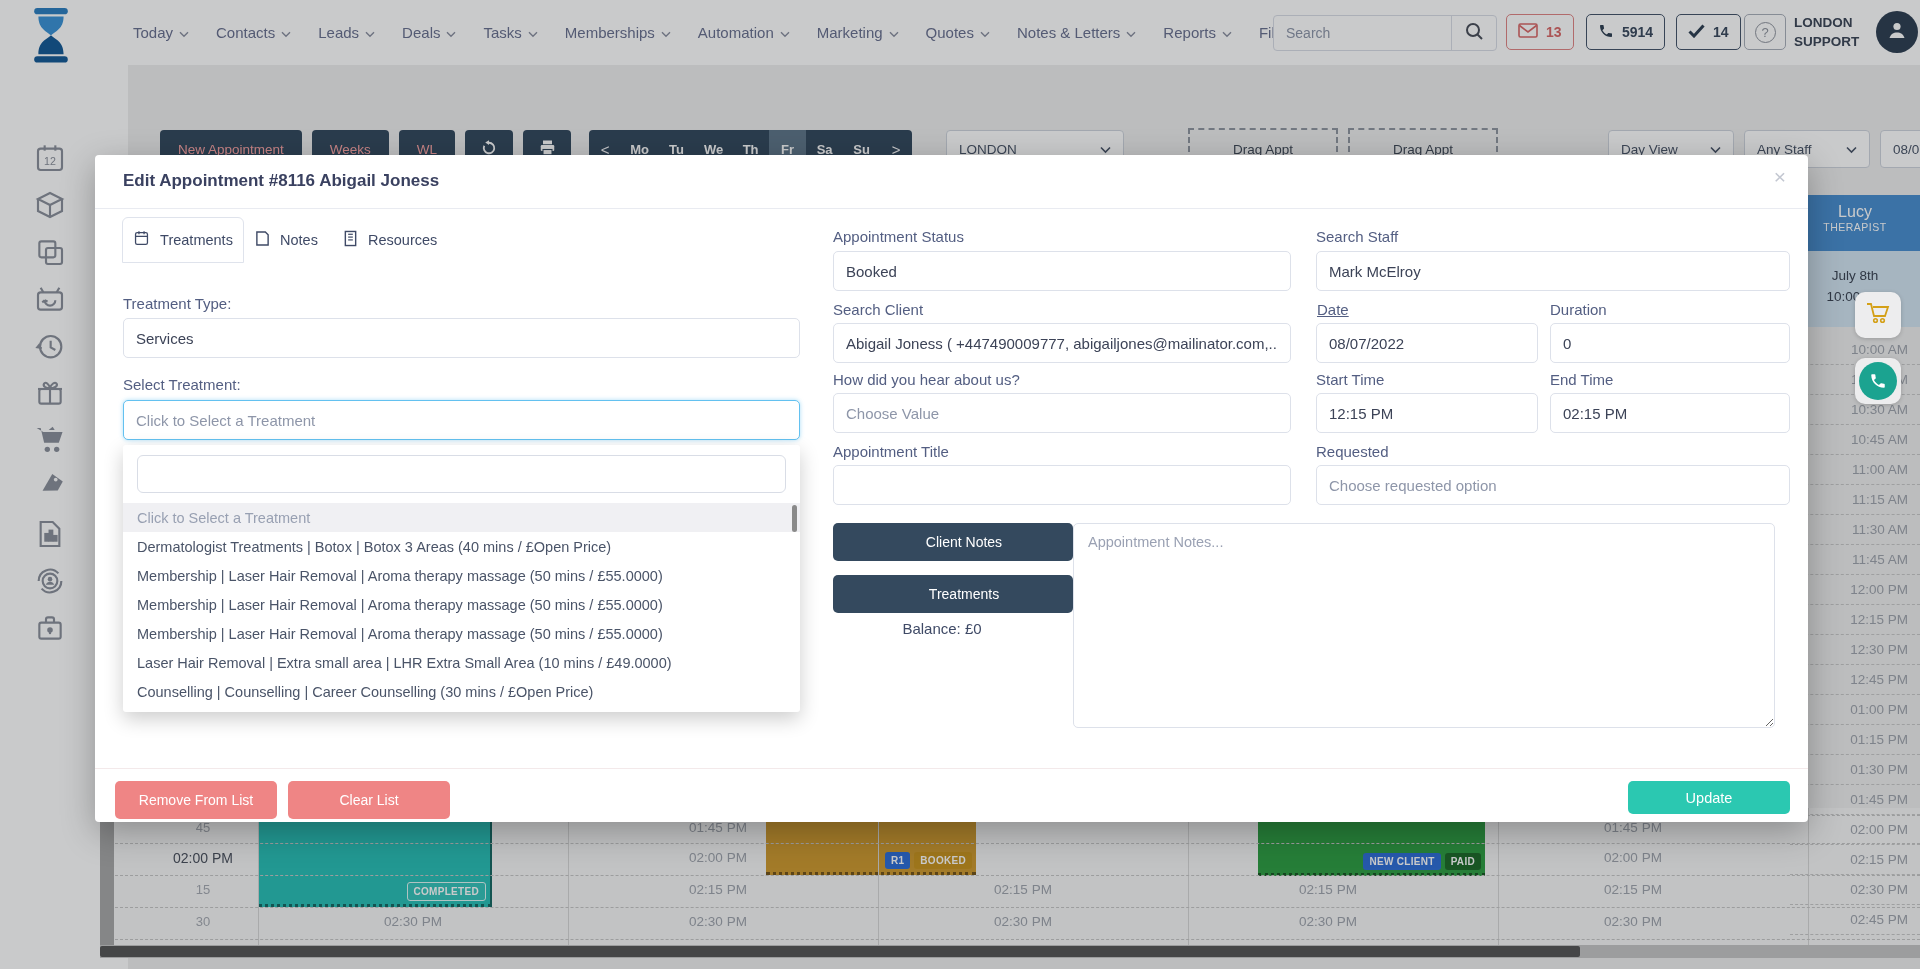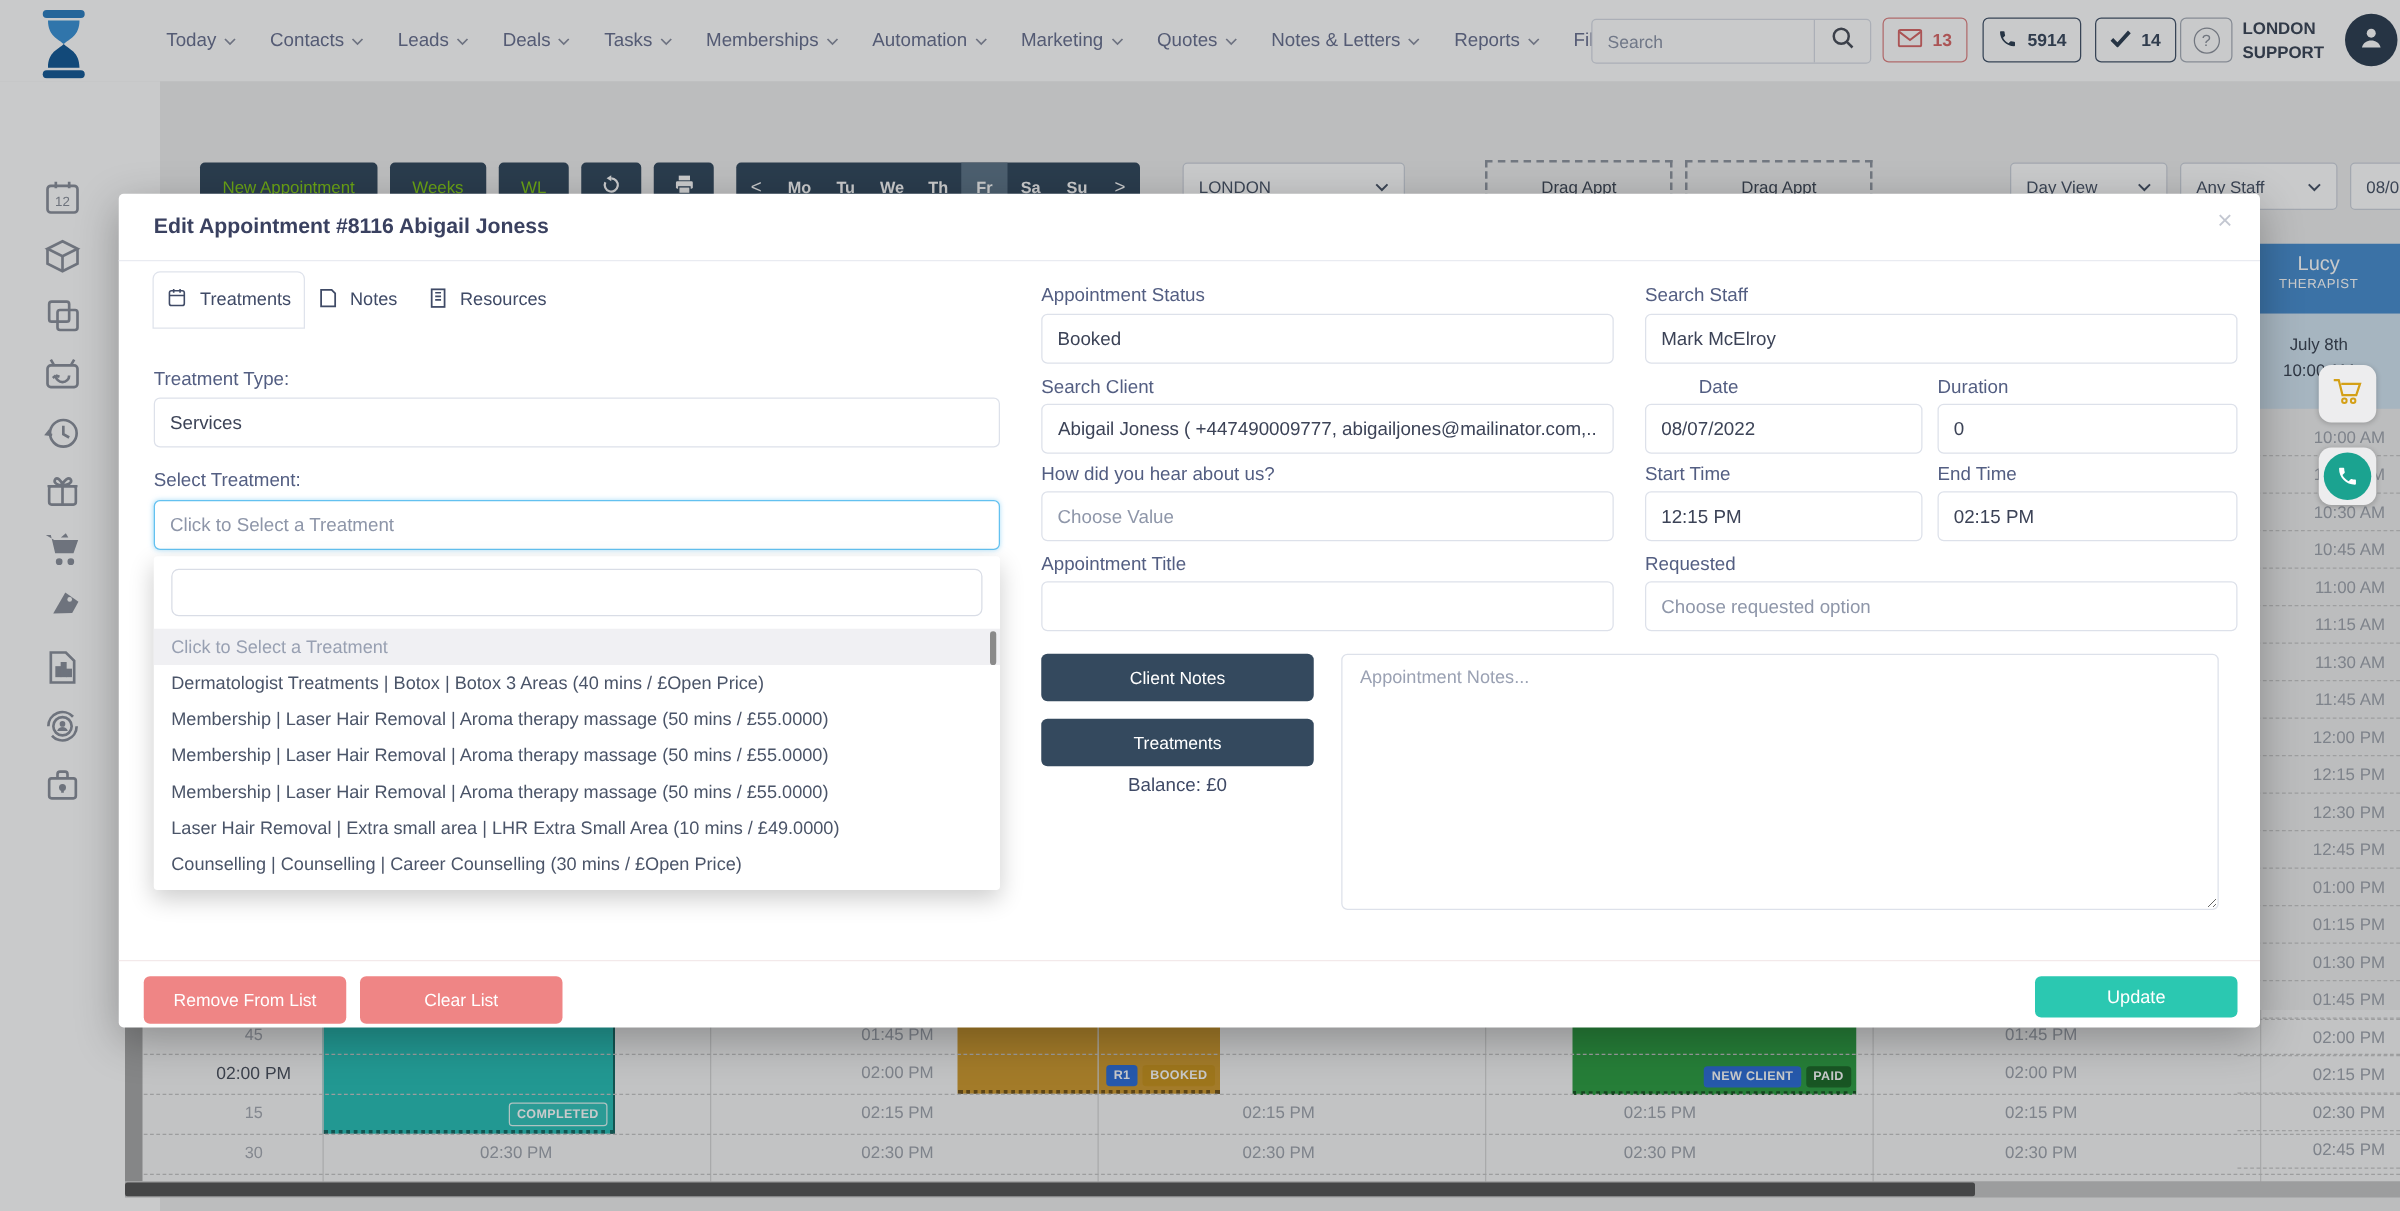--- a/index.html
+++ b/index.html
@@ -21,21 +21,21 @@
   .usertxt{position:absolute;left:1794px;top:13px;width:80px;font-size:13.5px;font-weight:bold;color:#3d4758;line-height:19px;}
   .avatar{position:absolute;left:1876px;top:11px;width:42px;height:42px;border-radius:50%;background:#2f3f52;display:flex;align-items:center;justify-content:center;}
 
   
   .sidebar{position:absolute;left:0;top:65px;width:100px;height:904px;background:#ffffff;z-index:1;padding-left:28px;}
   .side-ic{position:absolute;left:34px;width:32px;height:32px;color:#8b909b;cursor:pointer;}
   .side-ic svg{width:100%;height:100%;}
 
   
   .toolbar{position:absolute;left:160px;top:128px;display:flex;gap:10px;align-items:center;z-index:1;}
-  .tbtn{height:38px;background:#34495e;color:#84cc16;border-radius:4px;display:inline-flex;align-items:center;justify-content:center;padding:0 18px;font-size:13.5px;white-space:nowrap;cursor:pointer;}
+  .tbtn{height:38px;background:#34495e;color:#fca5a5;border-radius:4px;display:inline-flex;align-items:center;justify-content:center;padding:0 18px;font-size:13.5px;white-space:nowrap;cursor:pointer;}
   .tbtn.icon{width:48px;padding:0;}
   .daysbar{display:flex;background:#34495e;border-radius:4px;overflow:hidden;height:38px;align-items:stretch;margin-left:8px;}
   .day{width:37px;display:flex;align-items:center;justify-content:center;color:#fff;font-size:13px;cursor:pointer;font-weight:bold;}
   .day-active{background:#5f7689;}
   .day-arrow{width:32px;display:flex;align-items:center;justify-content:center;color:#fff;font-size:15px;cursor:pointer;}
   .tsel{height:38px;background:#fff;border:1px solid #cfd4dd;border-radius:4px;display:flex;align-items:center;justify-content:space-between;padding:0 12px;color:#4a5568;font-size:13.5px;box-sizing:border-box;cursor:pointer;}
   .dragbox{height:42px;border:2px dashed #9096a0;display:flex;align-items:center;justify-content:center;color:#3f4856;font-size:13.5px;width:150px;box-sizing:border-box;}
 
   
   .calgrid{position:absolute;left:100px;top:808px;width:1820px;height:140px;background:#f6f6f6;overflow:hidden;z-index:1;}
@@ -83,21 +83,21 @@
   .mlabel{position:absolute;font-size:15px;color:#535e82;white-space:nowrap;}
   .minput{position:absolute;border:1px solid #dde1ea;border-radius:5px;height:40px;font-size:15px;color:#3c4357;padding:0 12px;background:#fff;box-sizing:border-box;font-family:inherit;outline:none;}
   .minput::placeholder{color:#8e96a9;}
   .sel-focus{border:1px solid #63c1f0;box-shadow:0 0 4px rgba(99,193,240,.55);}
   .dropdown{position:absolute;left:28px;top:290px;width:677px;height:267px;background:#fff;border-radius:3px;box-shadow:0 7px 20px rgba(0,0,0,.20);z-index:3;}
   .dd-search{position:absolute;left:14px;top:10px;width:649px;height:38px;border:1px solid #d9dde6;border-radius:6px;box-sizing:border-box;font-family:inherit;font-size:14px;padding:0 10px;outline:none;}
   .dd-list{position:absolute;left:0;top:58px;width:677px;}
   .opt{height:29px;display:flex;align-items:center;padding:0 14px;font-size:14.5px;color:#4a5468;cursor:pointer;white-space:nowrap;overflow:hidden;}
   .opt-first{background:#f0f0f3;color:#98a0b2;}
   .dd-thumb{position:absolute;right:3px;top:60px;width:5px;height:27px;background:#8a8a8a;border-radius:3px;}
-  .navybtn{position:absolute;background:#34495e;color:#fff;border-radius:5px;display:flex;align-items:center;justify-content:center;font-size:14px;cursor:pointer;}
+  .navybtn{position:absolute;background:#34495e;color:#fff;border-radius:5px;display:flex;align-items:center;justify-content:center;font-size:14px;cursor:pointer;padding-left:22px;}
   .m-balance{position:absolute;font-size:15px;color:#3f4a66;text-align:center;}
   .m-notes{position:absolute;left:978px;top:368px;width:702px;height:205px;border:1px solid #dde1ea;border-radius:5px;font-family:inherit;font-size:14.5px;color:#3c4357;padding:10px 14px;box-sizing:border-box;resize:both;outline:none;}
   .m-notes::placeholder{color:#9aa1b3;}
   .m-footline{position:absolute;left:0;top:613px;width:1713px;height:1px;background:#f3e9ea;}
   .btn-salmon{position:absolute;top:626px;height:38px;background:#ef8585;color:#fff;border-radius:5px;display:flex;align-items:center;justify-content:center;font-size:14px;cursor:pointer;}
   .btn-update{position:absolute;left:1533px;top:626px;width:162px;height:33px;background:#2bc8b1;color:#fff;border-radius:5px;display:flex;align-items:center;justify-content:center;font-size:14.5px;cursor:pointer;}
 </style>
 </head>
 <body>
 
@@ -495,21 +495,21 @@
       <div class="dd-thumb"></div>
     </div>
 
     <div class="mlabel" style="left:738px;top:73px;">Appointment Status</div>
     <input class="minput" style="left: 738px; top: 96px; width: 458px;" value="Booked">
     <div class="mlabel" style="left:1221px;top:73px;">Search Staff</div>
     <input class="minput" style="left: 1221px; top: 96px; width: 474px;" value="Mark McElroy">
 
     <div class="mlabel" style="left:738px;top:146px;">Search Client</div>
     <input class="minput" style="left: 738px; top: 168px; width: 458px;" value="Abigail Joness ( +447490009777, abigailjones@mailinator.com,...">
-    <div class="mlabel" style="left:1264px;top:146px;">Date</div>
+    <div class="mlabel" style="left:1222px;top:146px;text-decoration:underline;">Date</div>
     <input class="minput" style="left: 1221px; top: 168px; width: 222px;" value="08/07/2022">
     <div class="mlabel" style="left:1455px;top:146px;">Duration</div>
     <input class="minput" style="left: 1455px; top: 168px; width: 240px;" value="0">
 
     <div class="mlabel" style="left:738px;top:216px;">How did you hear about us?</div>
     <input class="minput" style="left: 738px; top: 238px; width: 458px;" placeholder="Choose Value">
     <div class="mlabel" style="left:1221px;top:216px;">Start Time</div>
     <input class="minput" style="left: 1221px; top: 238px; width: 222px;" value="12:15 PM">
     <div class="mlabel" style="left:1455px;top:216px;">End Time</div>
     <input class="minput" style="left: 1455px; top: 238px; width: 240px;" value="02:15 PM">

